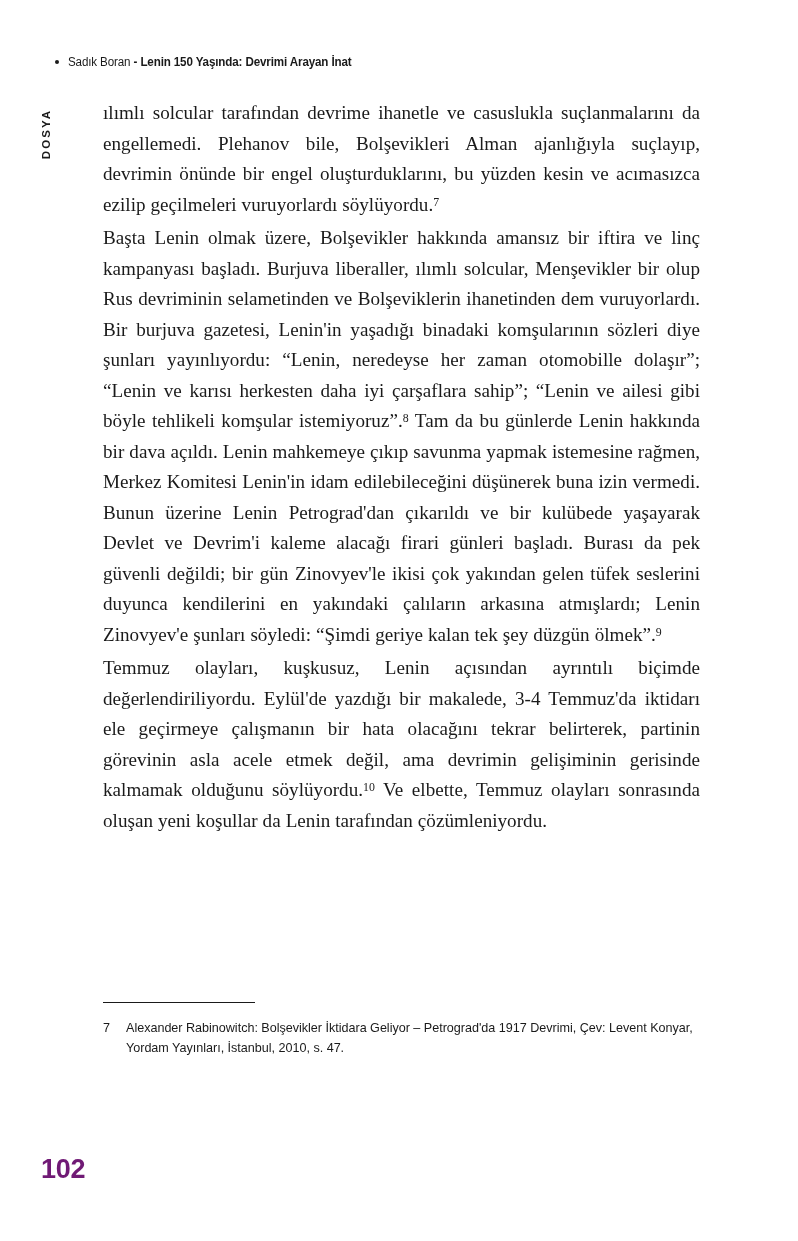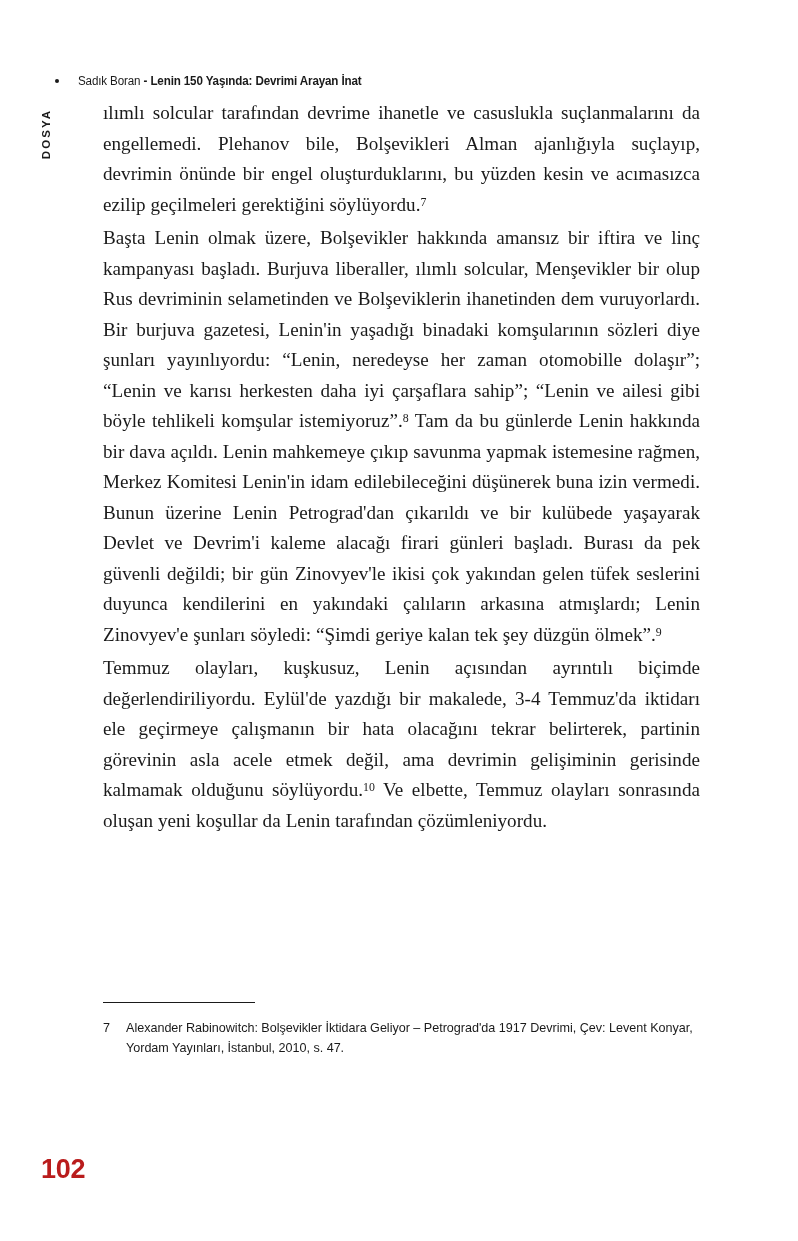--- a/index.html
+++ b/index.html
@@ -14,24 +14,24 @@
     background: #ffffff;
     overflow: hidden;
     font-family: "Liberation Serif", "DejaVu Serif", serif;
     color: #1a1a1a;
   }
 
   
   .running-header {
     position: absolute;
     left: 55px;
-    top: 74px;
+    top: 55px;
     display: flex;
     align-items: center;
-    gap: 19px;
+    gap: 9px;
     white-space: nowrap;
   }
   .header-bullet {
     width: 4px;
     height: 4px;
     border-radius: 50%;
     background: #1a1a1a;
     display: inline-block;
     flex: 0 0 auto;
     position: relative;
@@ -131,39 +131,39 @@
 
   
   .page-number {
     position: absolute;
     left: 41px;
     top: 1154px;
     font-family: "Liberation Sans", "DejaVu Sans", sans-serif;
     font-size: 27px;
     font-weight: 700;
     letter-spacing: -0.3px;
-    color: #b91c1c;
+    color: #701a75;
   }
 </style>
 </head>
 <body>
 
 <div class="page">
 
   <div class="running-header">
     <span class="header-bullet"></span>
     <span class="header-text"><span class="header-author">Sadık Boran</span><span class="header-sep"> - </span><span class="header-title-strong">Lenin 150 Yaşında: Devrimi Arayan İnat</span></span>
   </div>
 
   <div class="section-tab">
     <span class="section-tab-label">DOSYA</span>
   </div>
 
   <div class="body-column">
-    <p class="para"><span>ılımlı solcular tarafından devrime ihanetle ve casuslukla suçlanmalarını da engellemedi. Plehanov bile, Bolşevikleri Alman ajanlığıyla suçlayıp, devrimin önünde bir engel oluşturduklarını, bu yüzden kesin ve acımasızca ezilip geçilmeleri gerektiğini söylüyordu.</span><sup>7</sup></p>
+    <p class="para"><span>ılımlı solcular tarafından devrime ihanetle ve casuslukla suçlanmalarını da engellemedi. Plehanov bile, Bolşevikleri Alman ajanlığıyla suçlayıp, devrimin önünde bir engel oluşturduklarını, bu yüzden kesin ve acımasızca ezilip geçilmeleri vuruyorlardı söylüyordu.</span><sup>7</sup></p>
 
     <p class="para"><span>Başta Lenin olmak üzere, Bolşevikler hakkında amansız bir iftira ve linç kampanyası başladı. Burjuva liberaller, ılımlı solcular, Menşevikler bir olup Rus devriminin selametinden ve Bolşeviklerin ihanetinden dem vuruyorlardı. Bir burjuva gazetesi, Lenin'in yaşadığı binadaki komşularının sözleri diye şunları yayınlıyordu: “Lenin, neredeyse her zaman otomobille dolaşır”; “Lenin ve karısı herkesten daha iyi çarşaflara sahip”; “Lenin ve ailesi gibi böyle tehlikeli komşular istemiyoruz”.</span><sup>8</sup> <span>Tam da bu günlerde Lenin hakkında bir dava açıldı. Lenin mahkemeye çıkıp savunma yapmak istemesine rağmen, Merkez Komitesi Lenin'in idam edilebileceğini düşünerek buna izin vermedi. Bunun üzerine Lenin Petrograd'dan çıkarıldı ve bir kulübede yaşayarak Devlet ve Devrim'i kaleme alacağı firari günleri başladı. Burası da pek güvenli değildi; bir gün Zinovyev'le ikisi çok yakından gelen tüfek seslerini duyunca kendilerini en yakındaki çalıların arkasına atmışlardı; Lenin Zinovyev'e şunları söyledi: “Şimdi geriye kalan tek şey düzgün ölmek”.</span><sup>9</sup></p>
 
     <p class="para"><span>Temmuz olayları, kuşkusuz, Lenin açısından ayrıntılı biçimde değerlendiriliyordu. Eylül'de yazdığı bir makalede, 3-4 Temmuz'da iktidarı ele geçirmeye çalışmanın bir hata olacağını tekrar belirterek, partinin görevinin asla acele etmek değil, ama devrimin gelişiminin gerisinde kalmamak olduğunu söylüyordu.</span><sup>10</sup> <span>Ve elbette, Temmuz olayları sonrasında oluşan yeni koşullar da Lenin tarafından çözümleniyordu.</span></p>
 
   </div>
 
   <div class="footnotes">
     <div class="footnote-rule"></div>
 

